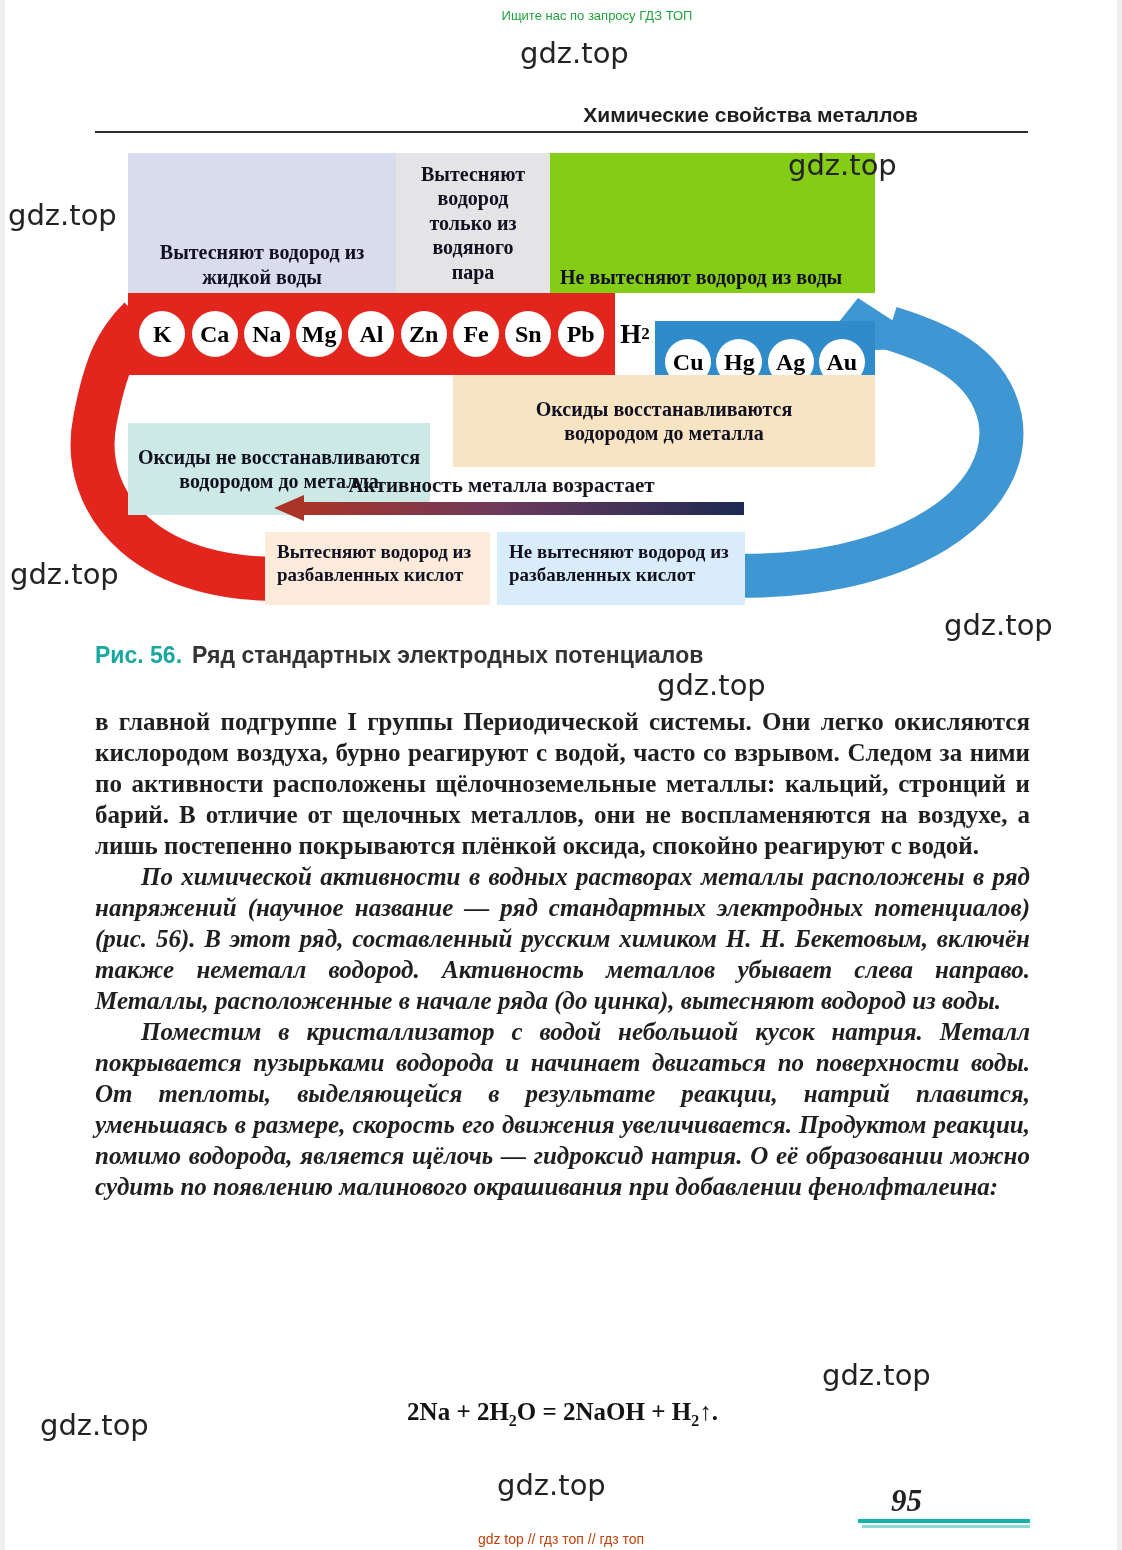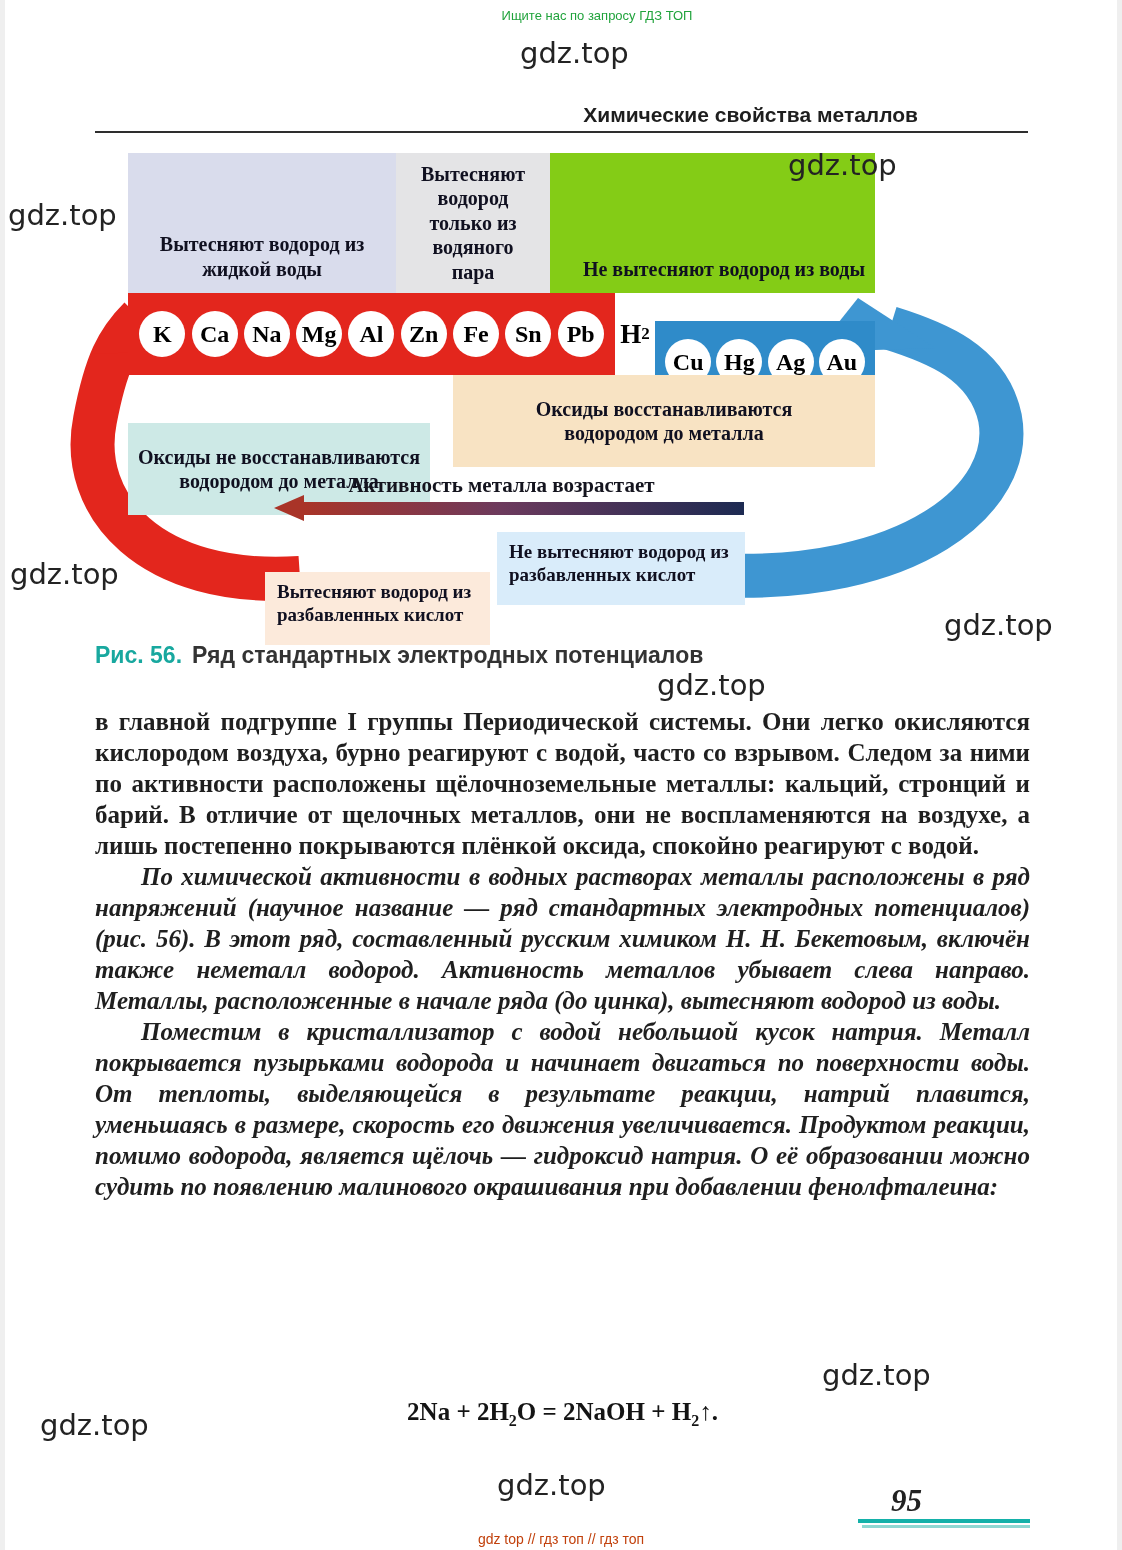--- a/index.html
+++ b/index.html
@@ -31,24 +31,24 @@
   }
   .header-rule {
     position:absolute; top:131px; left:95px; width:933px; height:2px; background:#2e2e2e;
   }
 
   
   .arrows-svg { position:absolute; left:0; top:0; z-index:1; pointer-events:none; }
   .diagram { position:absolute; left:128px; top:153px; width:747px; height:452px; z-index:2; }
 
   .dbox {
-    position:absolute; box-sizing:border-box; display:flex; justify-content:flex-end;
+    position:absolute; box-sizing:border-box; display:flex; justify-content:flex-start;
     font:bold 20px "Liberation Serif", serif; color:#101020; line-height:1.22;
   }
-  .dbox.top   { align-items:flex-end; text-align:center; padding:8px 10px 12px 10px; }
+  .dbox.top   { align-items:flex-end; text-align:center; padding:8px 10px 4px 10px; }
   .dbox.mid   { align-items:center;  text-align:center; padding:6px 18px; }
   .dbox.acid  { align-items:flex-start; justify-content:flex-start; text-align:left;
                 padding:8px 12px; font-size:19px; }
 
   .b-liquid  { left:0;   top:0;    width:268px; height:140px; background:#d9dcec; }
   .b-steam   { left:268px;top:0;   width:154px; height:140px; background:#e4e4e6; padding:6px 8px 12px 8px; }
   .b-nowater { left:422px;top:0;   width:325px; height:140px; background:#84cc16; }
 
   .band { position:absolute; top:140px; height:82px; display:flex; align-items:center;
           justify-content:space-evenly; padding:0 5px; box-sizing:border-box; }
@@ -74,21 +74,21 @@
   .act-bar {
     position:absolute; left:176px; top:349px; width:440px; height:13px;
     background:linear-gradient(90deg,#a93428 0%, #6c3a5d 45%, #1d2a52 100%);
   }
   .act-tip {
     position:absolute; left:146px; top:342px; width:0; height:0;
     border-top:13px solid transparent; border-bottom:13px solid transparent;
     border-right:30px solid #a93428;
   }
 
-  .b-aciddis  { left:137px; top:379px; width:225px; height:73px; background:#fceadb;margin-top:40px; }
+  .b-aciddis  { left:137px; top:379px; width:225px; height:73px; background:#fceadb; }
   .b-acidnot  { left:369px; top:379px; width:248px; height:73px; background:#d9ecfa; }
 
   
   .caption { position:absolute; left:95px; top:642px;
              font:600 23px "Liberation Sans", sans-serif; color:#333; }
   .caption .fig { color:#18a89f; font-weight:bold; margin-right:10px; }
 
   .bodytext {
     position:absolute; left:95px; top:706px; width:935px;
     font:bold 25px "Liberation Serif", serif; color:#1f1f1f;

